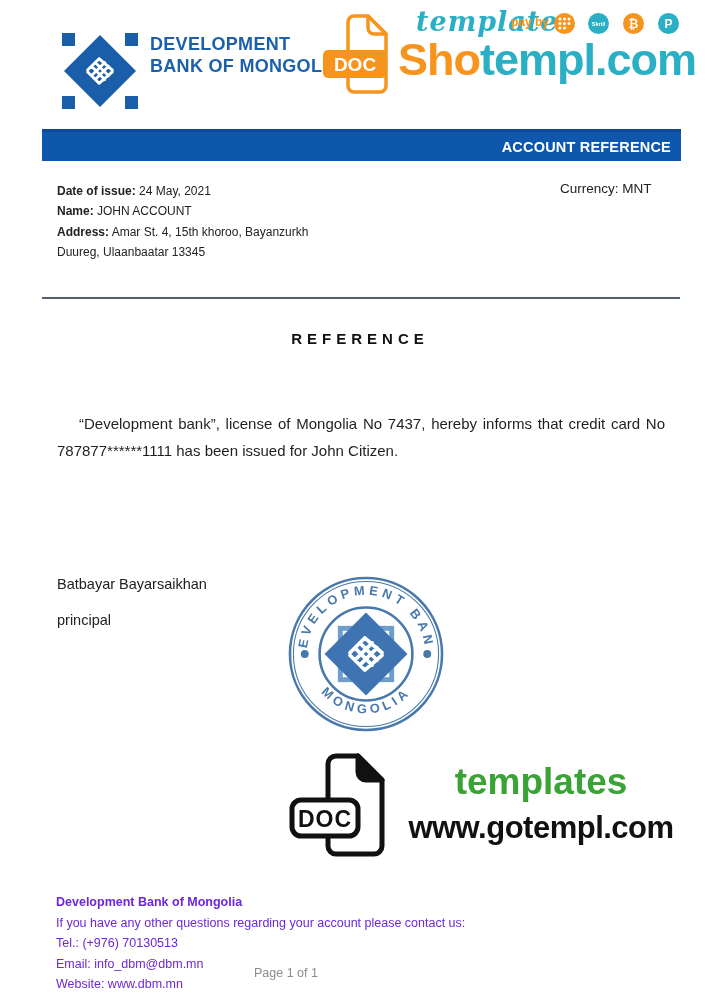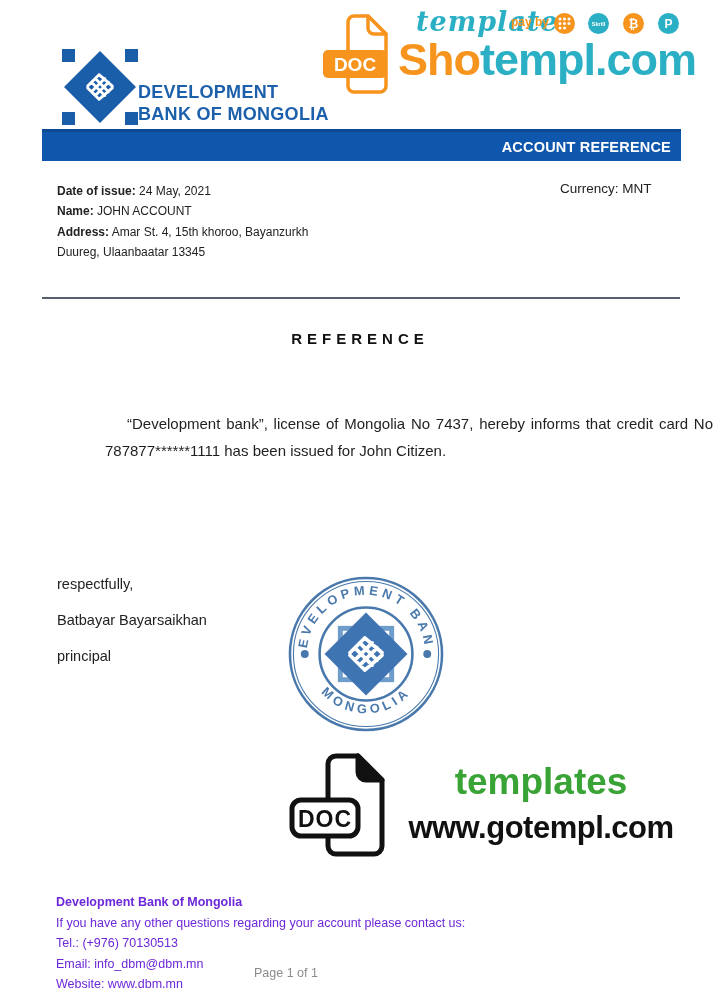--- a/index.html
+++ b/index.html
@@ -5,21 +5,21 @@
   :root{
     --bar_blue:#0F57AC; --logo_blue:#1A5DA8; --brand_text_blue:#1C60AB;
     --stamp_blue:#4979AC; --orange:#F7941E; --teal:#2BAFC4;
     --green:#3AA335; --ink:#1F1F1F; --muted:#8C8C8C; --rule:#55606E;
   }
   *{box-sizing:border-box;}
   html,body{margin:0;padding:0;background:#fff;}
   .page{position:relative;width:720px;height:1000px;background:#fff;overflow:hidden;
         font-family:"Liberation Sans",sans-serif;color:var(--ink);}
   
-  .logo-block{position:absolute;left:62px;top:49px;display:flex;align-items:flex-end;}
+  .logo-block{position:absolute;left:62px;top:33px;display:flex;align-items:flex-start;gap:12px;}
   .bank-name{font-weight:bold;color:var(--brand_text_blue);font-size:18px;line-height:22px;letter-spacing:.3px;}
   
   .doc-icon-orange{position:absolute;left:322px;top:12px;}
   .tpl-script{position:absolute;left:416px;top:6px;font-family:"DejaVu Serif",serif;
               font-style:italic;font-weight:bold;font-size:27px;color:var(--teal);letter-spacing:1px;}
   .pay-by{position:absolute;left:511px;top:15px;font-size:12px;font-weight:bold;color:var(--orange);}
   .pay-circle{position:absolute;top:13px;width:21px;height:21px;border-radius:50%;
               display:flex;align-items:center;justify-content:center;color:#fff;font-weight:bold;}
   .pc-orange{background:var(--orange);} .pc-teal{background:var(--teal);}
   .site-name{position:absolute;left:398px;top:34px;font-size:45px;font-weight:bold;letter-spacing:-1px;}
@@ -30,21 +30,21 @@
              display:flex;align-items:center;justify-content:flex-end;padding-right:10px;letter-spacing:.2px;}
   
   .meta{position:absolute;left:57px;top:181px;font-size:12px;line-height:20.3px;color:#222;}
   .meta b{font-weight:bold;}
   .currency{position:absolute;left:560px;top:181px;font-size:13.5px;color:#222;}
   .rule{position:absolute;left:42px;top:297px;width:638px;border-top:2px solid var(--rule);}
   
   .ref-heading{position:absolute;left:0;top:330px;width:720px;text-align:center;
                font-weight:bold;font-size:15px;letter-spacing:5px;color:#111;}
   .body-text{position:absolute;left:57px;top:410px;width:608px;font-size:15px;line-height:27px;
-             text-align:justify;color:var(--ink);margin-left:48px;}
+             text-align:justify;color:var(--ink);}
   .body-text p{margin:0;text-indent:22px;}
   
   .signature{position:absolute;left:57px;top:566px;font-size:14.5px;line-height:36px;color:#222;}
   
   .stamp{position:absolute;left:283px;top:575px;}
   .stamp text{font-family:"Liberation Sans",sans-serif;font-weight:bold;font-size:13px;
               letter-spacing:4px;fill:var(--stamp_blue);}
   
   .doc-icon-black{position:absolute;left:288px;top:752px;}
   .gotempl{position:absolute;left:400px;top:762px;width:282px;text-align:center;}
@@ -140,21 +140,20 @@
   <div class="currency">Currency: MNT</div>
 
   <div class="rule"></div>
 
   <div class="ref-heading">REFERENCE</div>
   <div class="body-text">
     <p>“Development bank”, license of Mongolia No 7437, hereby informs that credit card No 787877******1111 has been issued for John Citizen.</p>
   </div>
 
   <div class="signature">
-    <div>respectfully,</div>
     <div>Batbayar Bayarsaikhan</div>
     <div>principal</div>
   </div>
 
   <svg class="stamp" width="166" height="158" viewBox="0 0 160 160">
     <circle cx="80" cy="80" r="77" fill="none" stroke="#4979AC" stroke-width="2.6"></circle>
     <circle cx="80" cy="80" r="73.5" fill="none" stroke="#4979AC" stroke-width="1.1"></circle>
     <circle cx="80" cy="80" r="47" fill="none" stroke="#4979AC" stroke-width="2.6"></circle>
     <defs>
       <path id="stamp-arc-top" d="M 20,80 A 60,60 0 0 1 140,80"></path>

